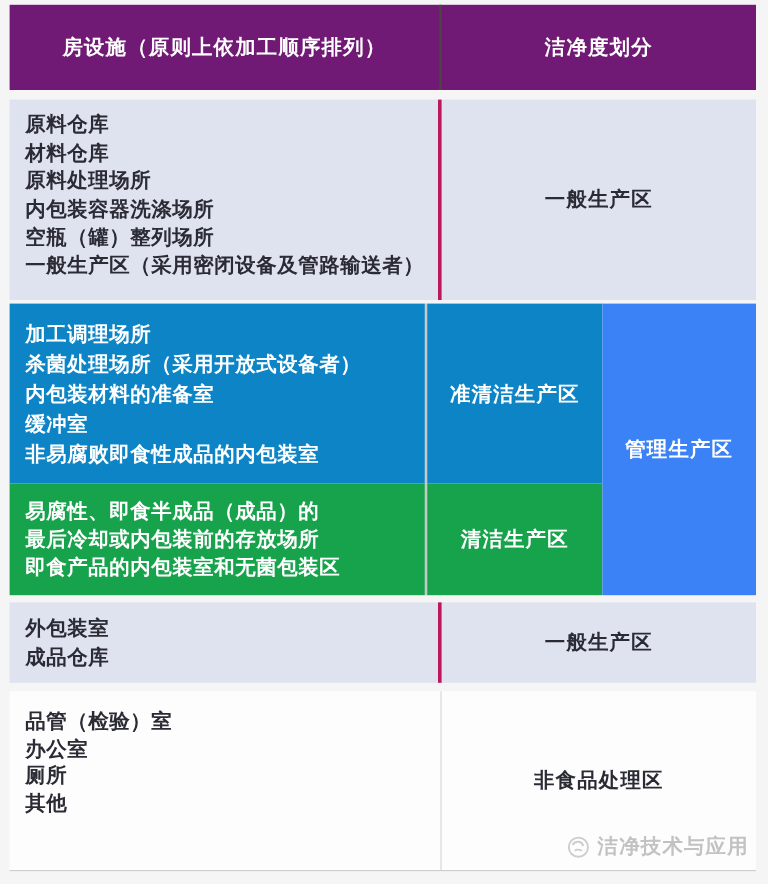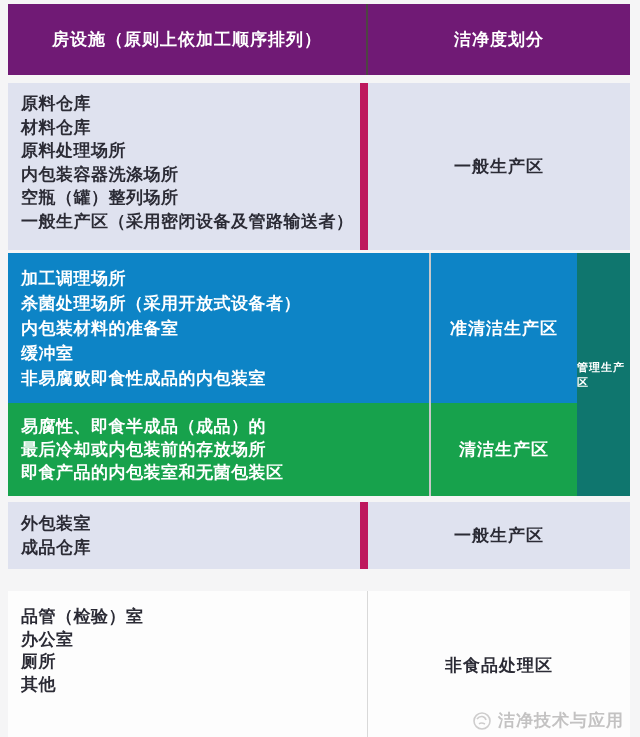--- a/index.html
+++ b/index.html
@@ -41,37 +41,37 @@
   .items-cell .line { line-height: 23.5px; white-space: nowrap; }
   .zone-cell {
     display: flex; align-items: center; justify-content: center;
     font-size: 17px; letter-spacing: 1px;
   }
 
   
   .lavender { background: #dfe2ef; color: #2b2b35; }
   .row-general-1 { height: 167px; margin-bottom: 3px; }
   .row-general-1 .items-cell,
-  .row-general-2 .items-cell { width: 360px; border-right: 8px solid #be185d; }
+  .row-general-2 .items-cell { width: 360px; border-right: 3px solid #be185d; }
   .row-general-1 .zone-cell,
   .row-general-2 .zone-cell { flex: 1; }
-  .row-general-2 { height: 67px; margin-bottom: 22px; }
+  .row-general-2 { height: 67px; margin-bottom: 7px; }
   .row-general-2 .items-cell { padding-top: 10px; }
 
   
   .block { margin-bottom: 6px; }
-  .col-left { width: 423px; display: flex; flex-direction: column;
+  .col-left { width: 348px; display: flex; flex-direction: column;
               border-right: 2px solid rgba(0,0,0,0.18); }
   .col-mid  { width: 146px; display: flex; flex-direction: column; }
   .col-red  { flex: 1; }
   .cell-blue  { background: #0d84c6; color: #ffffff; }
   .cell-green { background: #17a24c; color: #ffffff; }
-  .cell-red   { background: #0f766e; color: #ffffff;
+  .cell-red   { background: #3b82f6; color: #ffffff;
                 display: flex; align-items: center; justify-content: center;
-                font-size: 11px; letter-spacing: 1px; }
+                font-size: 17px; letter-spacing: 1px; }
   .sub-blue  { height: 150px; }
   .sub-green { height: 93px; }
   .col-left .sub-blue.items-cell  { padding-top: 13px; }
   .col-left .sub-blue .line  { line-height: 25px; }
   .col-left .sub-green.items-cell { padding-top: 12px; }
   .col-left .sub-green .line { line-height: 23px; }
 
   
   .row-nonfood {
     height: 150px;

